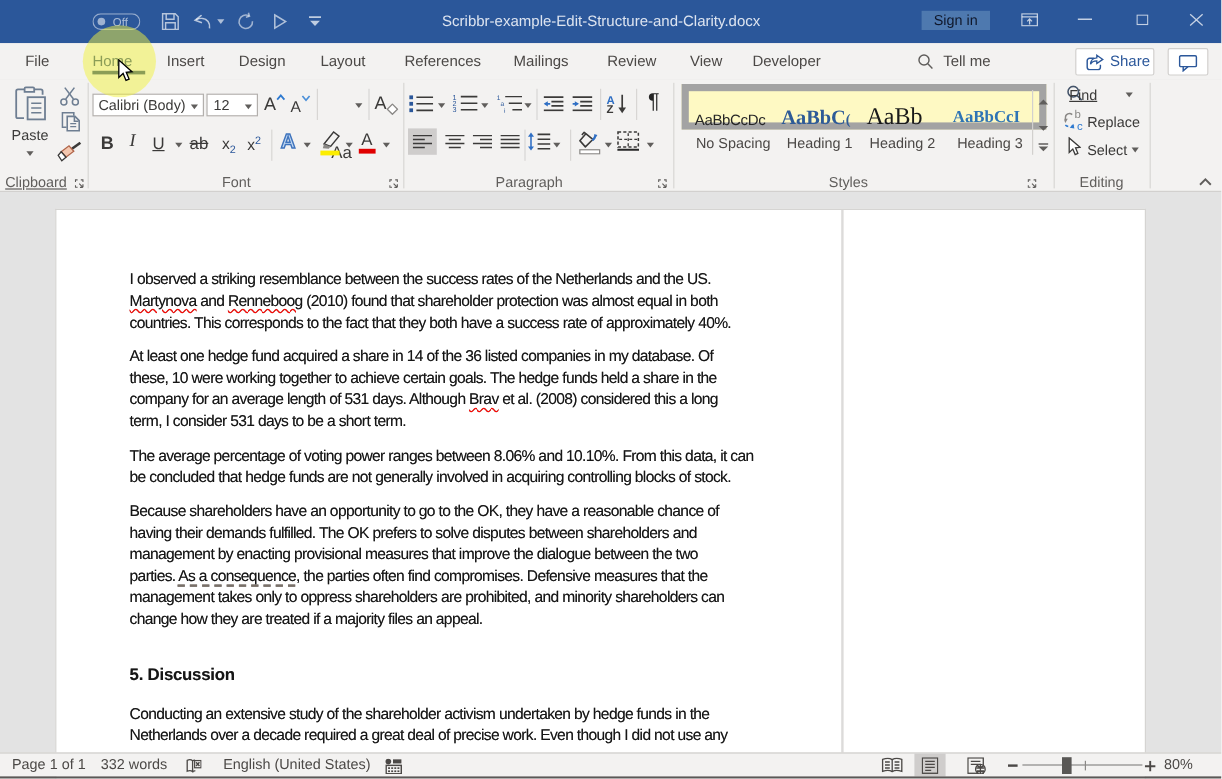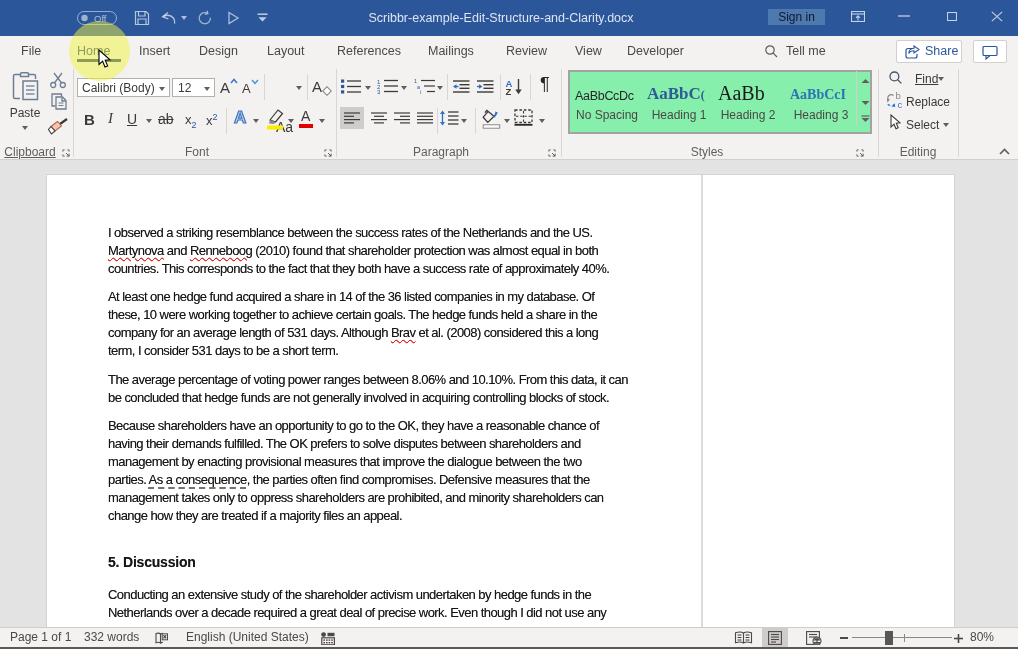--- a/index.html
+++ b/index.html
@@ -355,21 +355,21 @@
       <line x1="0.5" y1="15.8" x2="18.5" y2="15.8" stroke="#262626" stroke-width="1.8"></line>
     </svg>
     <div class="abs caret" style="left:539px; top:53px;"></div>
     <div class="grplabel" style="left:391px; width:100px;">Paragraph</div>
     <svg class="abs launcher" style="left:548px;" width="9" height="9" viewBox="0 0 9 9" fill="none" stroke="#605e5c" stroke-width="1">
       <path d="M1 3 V1 H3 M6 1 H8 V3 M1 6 V8 H3"></path>
       <path d="M4.5 4.5 L8 8 M8 8 V5.2 M8 8 H5.2" stroke-width="1.1"></path>
     </svg>
     <div class="sep" style="left:561px;"></div>
 
-    <div class="abs" style="left:568px; top:4px; width:304px; height:64px; background:#86efac; border:2px solid #a3a3a3;">
+    <div class="abs" style="left:568px; top:4px; width:304px; height:38px; background:#fef9c3; border:6px solid #a3a3a3;">
       <div class="abs" style="left:5px; top:0; width:64px; height:52px; overflow:hidden;">
         <div class="abs" style="left:0; top:16.5px; width:64px; font-size:12.5px; letter-spacing:-0.3px; color:#262626; white-space:nowrap;">AaBbCcDc</div>
         <div class="abs" style="left:0; top:36px; width:64px; font-size:12px; color:#4b4846; text-align:center;">No Spacing</div>
       </div>
       <div class="abs" style="left:77px; top:0; width:64px; height:52px; overflow:hidden;">
         <div class="abs" style="left:0; top:12px; width:64px; font-size:17px; font-family:'Liberation Serif',serif; font-weight:bold; color:#2e5b97; white-space:nowrap;">AaBbC<span style="font-size:12px;">(</span></div>
         <div class="abs" style="left:0; top:36px; width:64px; font-size:12px; color:#4b4846; text-align:center;">Heading 1</div>
       </div>
       <div class="abs" style="left:145px; top:0; width:66px; height:52px; overflow:hidden;">
         <div class="abs" style="left:3px; top:9.5px; width:64px; font-size:20px; font-family:'Liberation Serif',serif; color:#1a1a1a; white-space:nowrap;">AaBb</div>
@@ -396,21 +396,21 @@
     <svg class="abs launcher" style="left:856px;" width="9" height="9" viewBox="0 0 9 9" fill="none" stroke="#605e5c" stroke-width="1">
       <path d="M1 3 V1 H3 M6 1 H8 V3 M1 6 V8 H3"></path>
       <path d="M4.5 4.5 L8 8 M8 8 V5.2 M8 8 H5.2" stroke-width="1.1"></path>
     </svg>
     <div class="sep" style="left:878px;"></div>
 
     <svg class="abs" style="left:889px; top:5px;" width="13" height="14" viewBox="0 0 13 14" fill="none" stroke="#44546a" stroke-width="1.3">
       <circle cx="5.4" cy="5.4" r="4.4"></circle>
         <line x1="8.7" y1="8.7" x2="12.4" y2="12.4"></line>
     </svg>
-    <span class="abs ribtext" style="left:915px; top:6px;text-decoration:underline;">Find</span>
+    <span class="abs ribtext" style="left:891px; top:6px;text-decoration:underline;">Find</span>
     <div class="abs caret" style="left:938px; top:11px;"></div>
     <svg class="abs" style="left:887px; top:25px;" width="17" height="18" viewBox="0 0 17 18">
       <text x="8.5" y="7.5" font-size="9.5" fill="#8a8886" font-family="Liberation Sans">b</text>
       <text x="10.5" y="17" font-size="9.5" fill="#2f7ad0" font-family="Liberation Sans">c</text>
       <path d="M6.5 4.5 A3.4 3.4 0 0 0 0.8 7 V8.5" fill="none" stroke="#8a8886" stroke-width="1.3"></path>
       <path d="M6.2 13.5 A3.4 3.4 0 0 0 6.8 14 L8 14.3" fill="none" stroke="#2f7ad0" stroke-width="1.3"></path>
       <path d="M0.8 13.2 A3.4 3.4 0 0 0 3.2 14.3" fill="none" stroke="#2f7ad0" stroke-width="1.3"></path>
       <path d="M-1.2 8 L2.8 8 L0.8 11.4 Z" fill="#8a8886" stroke="none"></path>
       <path d="M7.5 12.2 L8.3 16.1 L4.4 15.5 Z" fill="#2f7ad0" stroke="none"></path>
     </svg>

